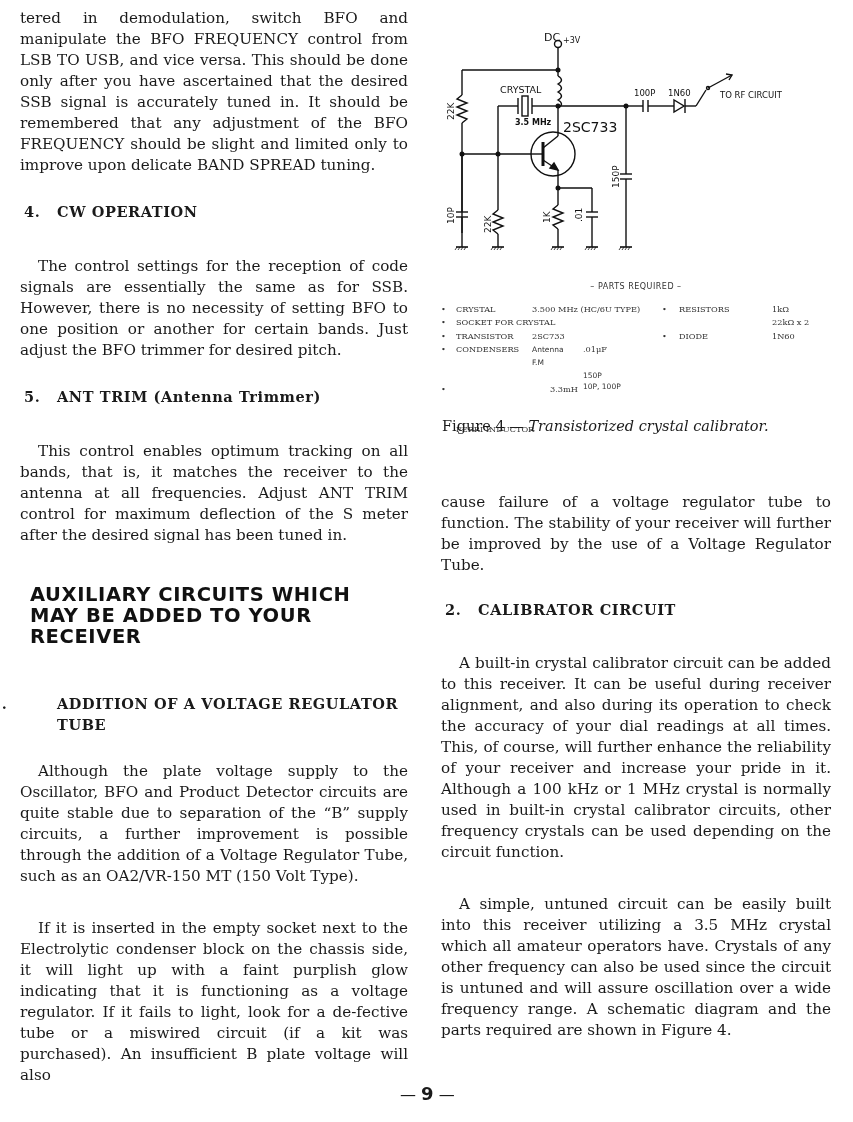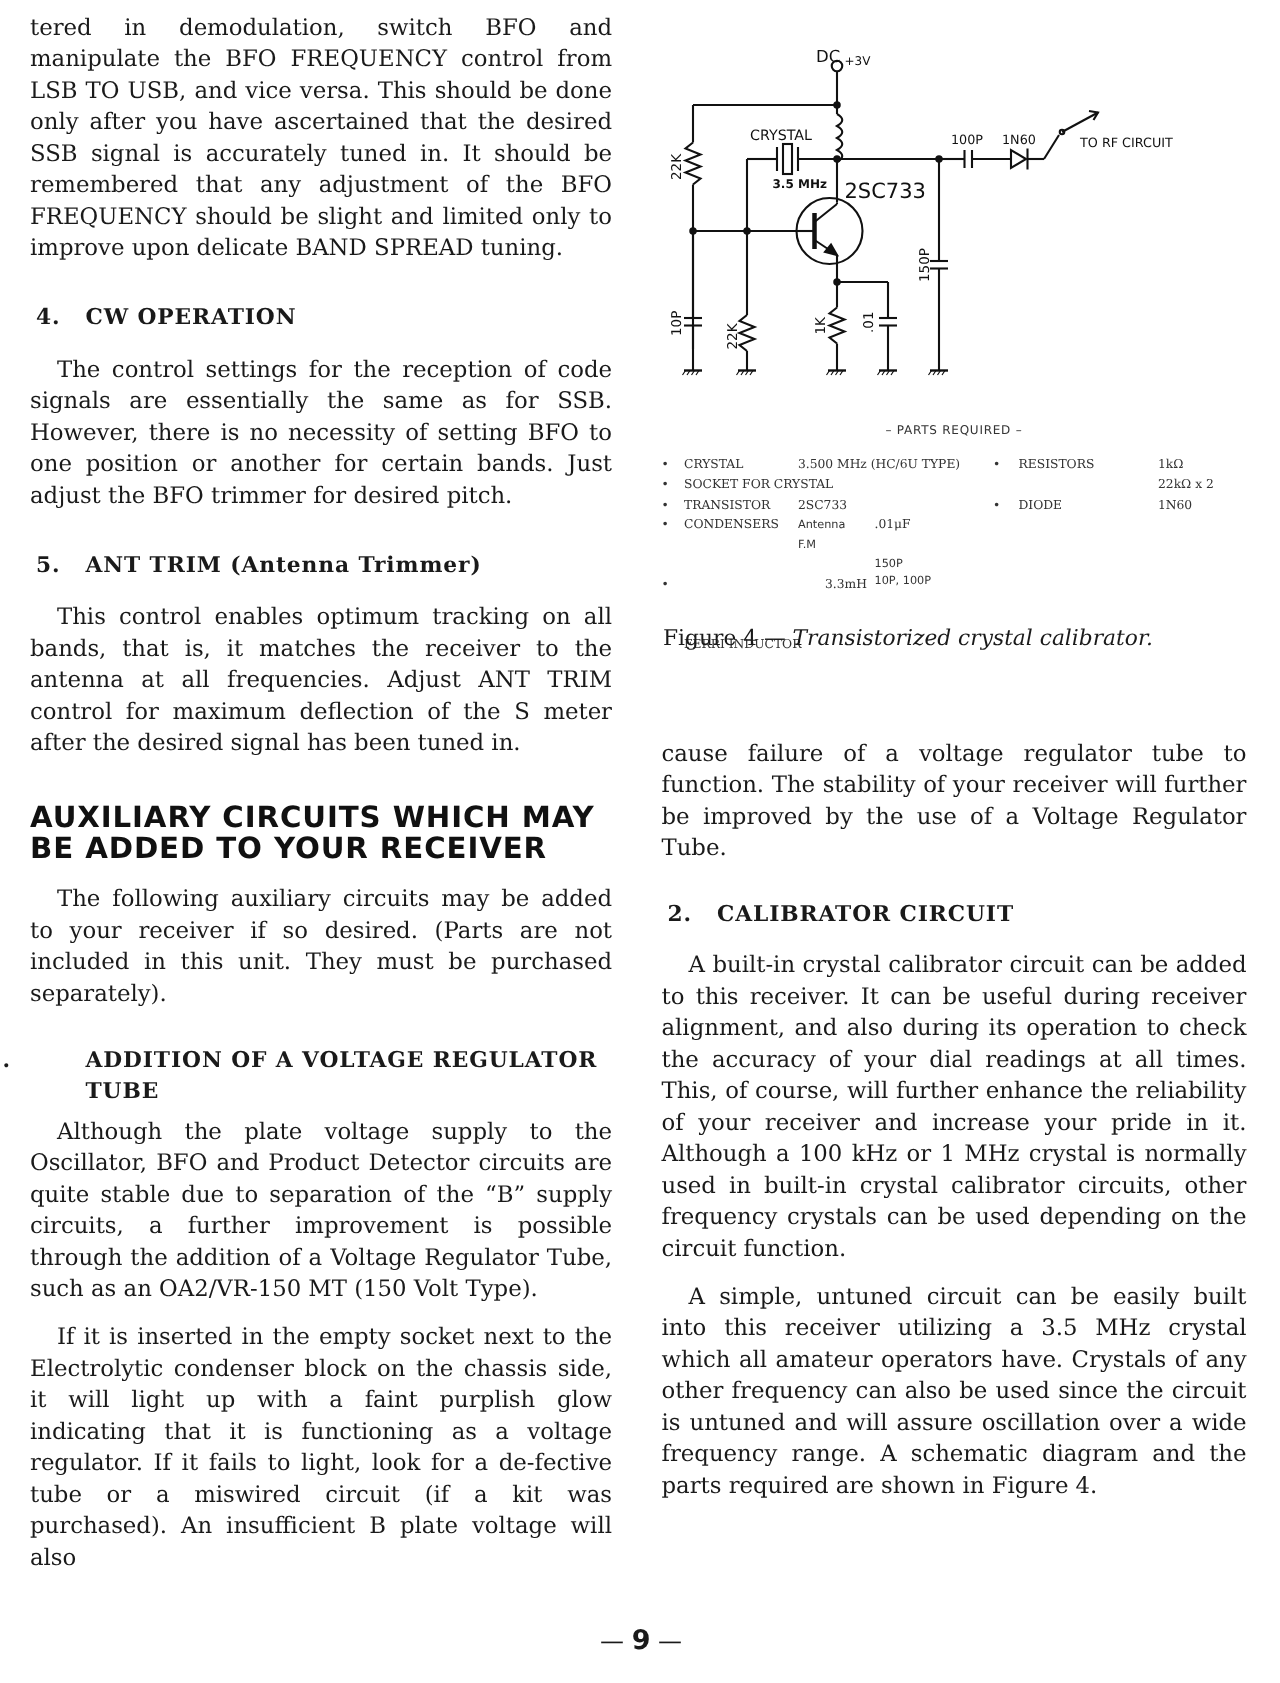--- a/index.html
+++ b/index.html
@@ -1,25 +1,25 @@
 <!DOCTYPE html>
 <html><head>
 <meta charset="utf-8">
 <style>
   html, body { margin: 0; padding: 0; background: #ffffff; }
   body { width: 853px; height: 1122px; position: relative; overflow: hidden; color: #1a1a1a; font-family: "DejaVu Serif", serif; }
   .col { position: absolute; font-size: 15.2px; line-height: 21px; }
   .col-left { left: 20px; top: 8px; width: 388px; }
   .col-right { left: 441px; width: 390px; }
   p { margin: 0; text-align: justify; text-align-last: auto; }
-  p.ind { text-indent: 18px; }
+  p.ind { text-indent: 18px; margin-top: 20px; }
   .sec { font-weight: bold; font-size: 14.5px; letter-spacing: 0.6px; margin: 4px; }
   .sec .num { display: inline-block; width: 33px; }
   .hang { padding-left: 33px; text-indent: -33px; line-height: 21px; }
-  .big-head { font-family: "DejaVu Sans", sans-serif; font-weight: bold; font-size: 19.5px; line-height: 21px; letter-spacing: 0.6px; margin: 0; color: #111; }
+  .big-head { font-family: "DejaVu Sans", sans-serif; font-weight: bold; font-size: 19.5px; line-height: 21px; letter-spacing: 0.6px; margin: 10px; color: #111; }
   .parts-title { font-family: "DejaVu Sans", sans-serif; font-size: 8px; letter-spacing: 0.5px; text-align: center; position: absolute; left: 441px; top: 282px; width: 390px; color: #333; }
   .parts { position: absolute; left: 441px; top: 303px; font-family: "DejaVu Serif", serif; font-size: 8.2px; line-height: 13.3px; color: #333; }
   .parts-row { position: relative; height: 13.3px; }
   .bullet { position: absolute; left: 0; }
   .caption { position: absolute; left: 442px; top: 418px; font-size: 14.5px; }
   .caption em { font-style: italic; }
   .pageno { position: absolute; left: 400px; top: 1083px; font-size: 16px; font-family: "DejaVu Sans", sans-serif; }
   .pageno b { font-size: 18px; font-weight: 900; }
   svg text { font-family: "DejaVu Sans", sans-serif; fill: #111; }
 </style>
@@ -39,21 +39,20 @@
   <div style="height:21px"></div>
   <h3 class="sec" style="line-height:21px;">
     <span class="num">5.</span><span>ANT TRIM (Antenna Trimmer)</span>
   </h3>
   <div style="height:10px"></div>
   <p class="ind">This control enables optimum tracking on all bands, that is, it matches the receiver to the antenna at all frequencies. Adjust ANT TRIM control for maximum deflection of the S meter after the desired signal has been tuned in.</p>
 
   <div style="height:28px"></div>
   <h2 class="big-head">AUXILIARY CIRCUITS WHICH MAY BE ADDED TO YOUR RECEIVER</h2>
   <div style="height:13px"></div>
-  <p class="ind">The following auxiliary circuits may be added to your receiver if so desired. (Parts are not included in this unit. They must be purchased separately).</p>
 
   <div style="height:19px"></div>
   <h3 class="sec hang">
     <span class="num">1.</span><span>ADDITION OF A VOLTAGE REGULATOR TUBE</span>
   </h3>
   <div style="height:2px"></div>
   <p class="ind">Although the plate voltage supply to the Oscillator, BFO and Product Detector circuits are quite stable due to separation of the “B” supply circuits, a further improvement is possible through the addition of a Voltage Regulator Tube, such as an OA2/VR-150 MT (150 Volt Type).</p>
   <div style="height:11px"></div>
   <p class="ind">If it is inserted in the empty socket next to the Electrolytic condenser block on the chassis side, it will light up with a faint purplish glow indicating that it is functioning as a voltage regulator. If it fails to light, look for a de-fective tube or a miswired circuit (if a kit was purchased). An insufficient B plate voltage will also</p>
 </div>

